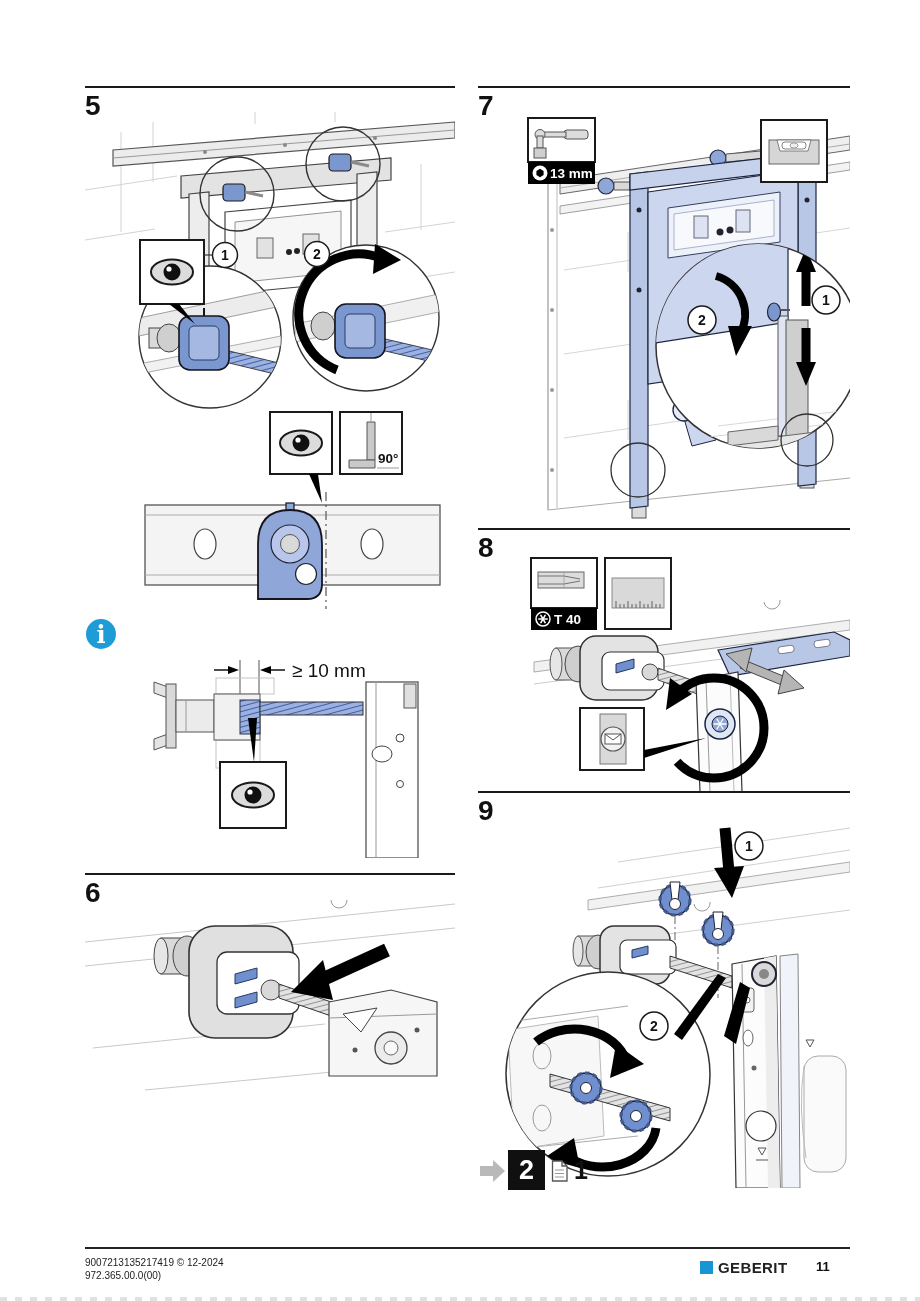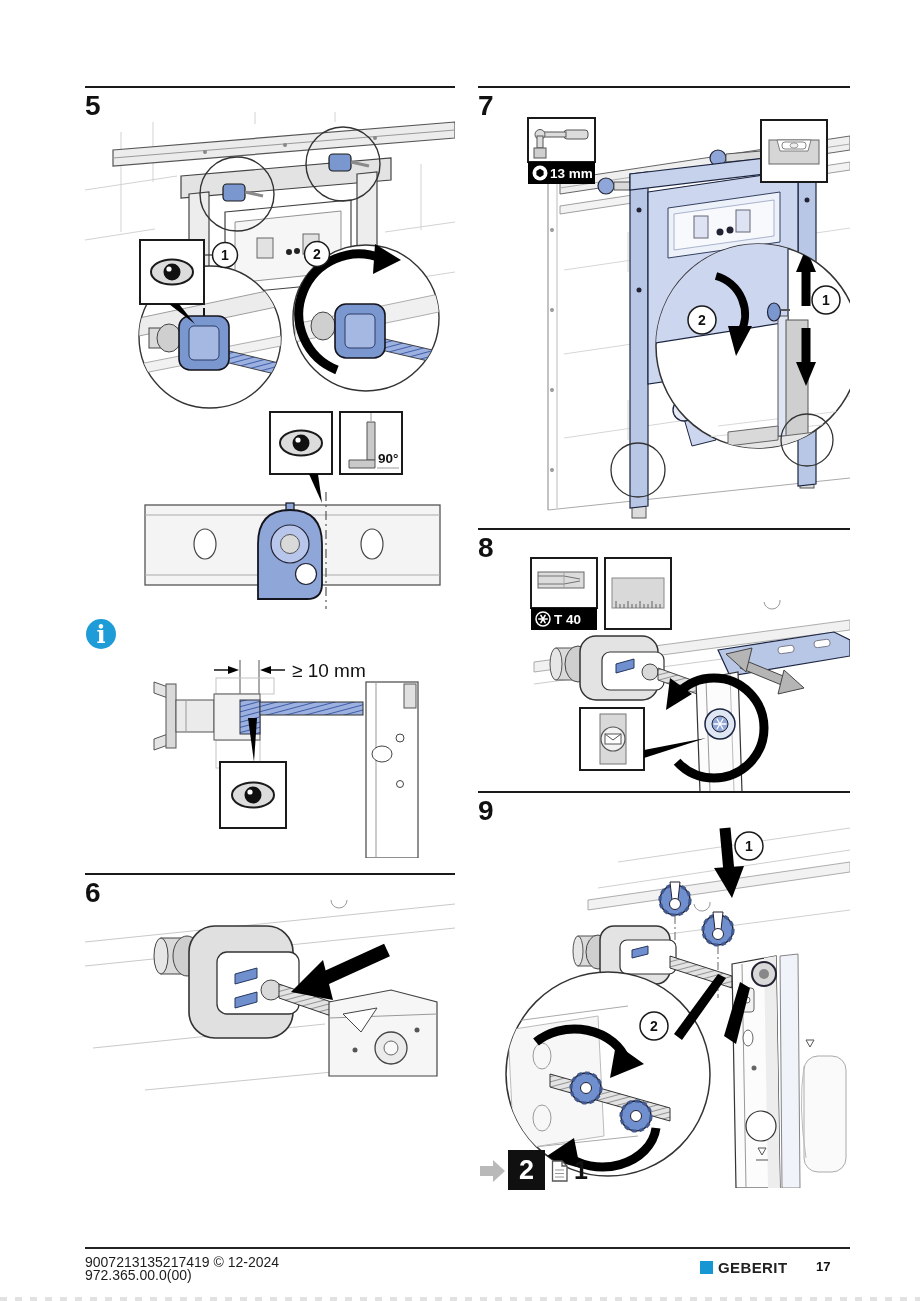--- a/index.html
+++ b/index.html
@@ -11,21 +11,21 @@
   .co{font-family:"Liberation Sans",sans-serif;font-size:14px;font-weight:bold;fill:#111;}
   .dim{font-family:"Liberation Sans",sans-serif;font-size:19px;fill:#111;}
   .angle{font-family:"Liberation Sans",sans-serif;font-size:13.5px;font-weight:bold;fill:#111;}
   .toollab{font-family:"Liberation Sans",sans-serif;font-size:13.5px;font-weight:bold;fill:#ffffff;}
   .tinylogo{font-family:"Liberation Sans",sans-serif;font-size:8px;fill:#8a97b8;letter-spacing:1px;}
   .next-box{position:absolute;left:508px;top:1150px;width:37px;height:40px;background:#101010;
             display:flex;align-items:center;justify-content:center;color:#fff;
             font-size:27px;font-weight:bold;}
   .next-pageref{position:absolute;left:574px;top:1156px;font-size:25px;font-weight:bold;color:#111;}
   .footer-line{position:absolute;left:85px;top:1247px;width:765px;height:2px;background:#222;}
-  .footer-text{position:absolute;left:85px;top:1256px;font-size:14px;line-height:13px;color:#1c1c1c;}
+  .footer-text{position:absolute;left:85px;top:1256px;font-size:10px;line-height:13px;color:#1c1c1c;}
   .logo{position:absolute;left:700px;top:1259px;display:flex;align-items:center;}
   .logo-square{width:13px;height:13px;background:#1697d4;margin-right:5px;}
   .logo-text{font-size:15px;font-weight:bold;letter-spacing:.4px;color:#222;}
   .page-num{position:absolute;left:816px;top:1259px;font-size:13px;font-weight:bold;color:#111;}
   .info-badge{position:absolute;left:85px;top:618px;width:32px;height:32px;}
   .scan-edge{position:absolute;left:0;bottom:0;width:920px;height:4px;opacity:.55;
      background:repeating-linear-gradient(90deg,#c9c9c9 0 7px,#ffffff 7px 15px);}
 </style>
 </head>
 <body>
@@ -551,16 +551,16 @@
 
 <div class="footer-line"></div>
 <div class="footer-text">
   <div>9007213135217419 © 12-2024</div>
   <div>972.365.00.0(00)</div>
 </div>
 <div class="logo">
   <div class="logo-square"></div>
   <div class="logo-text">GEBERIT</div>
 </div>
-<div class="page-num">17</div>
+<div class="page-num">11</div>
 <div class="scan-edge"></div>
 
 </div>
 
 </body></html>

